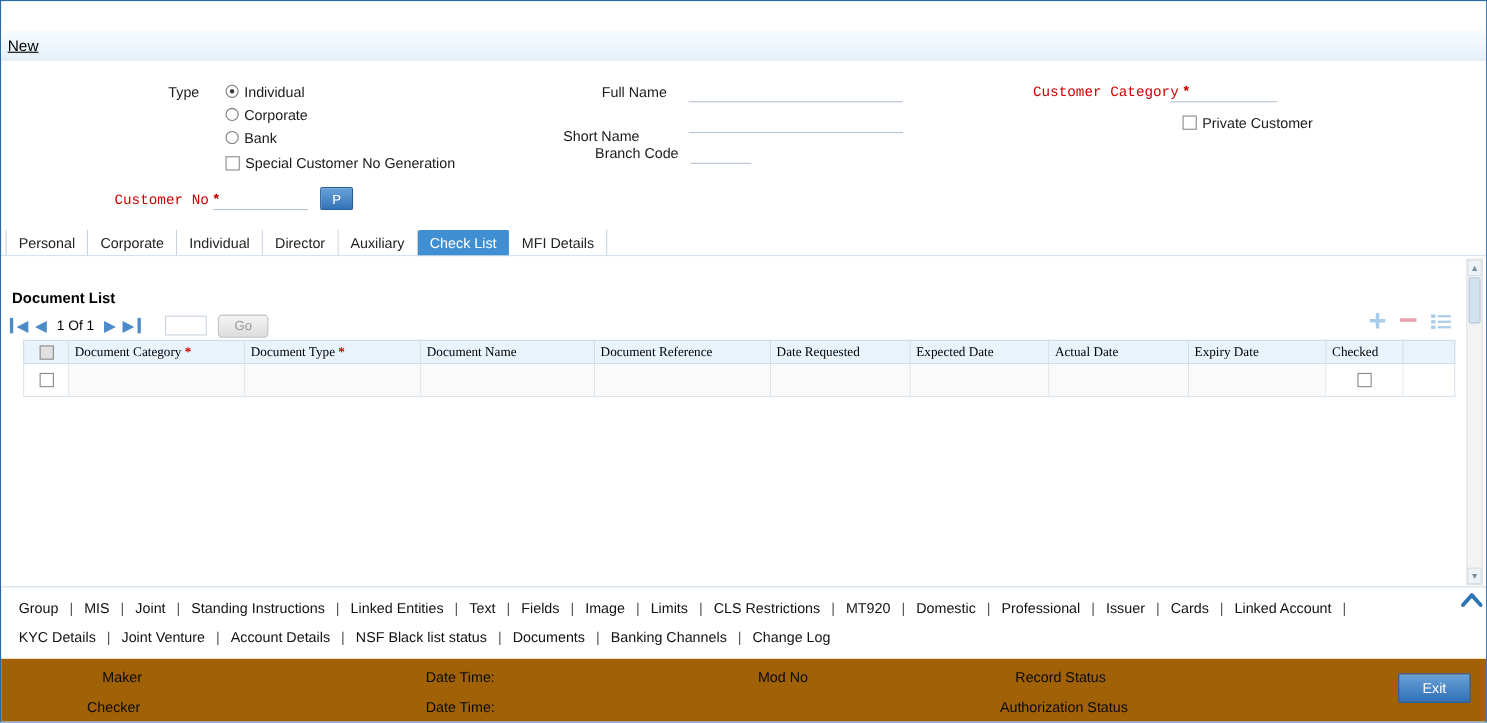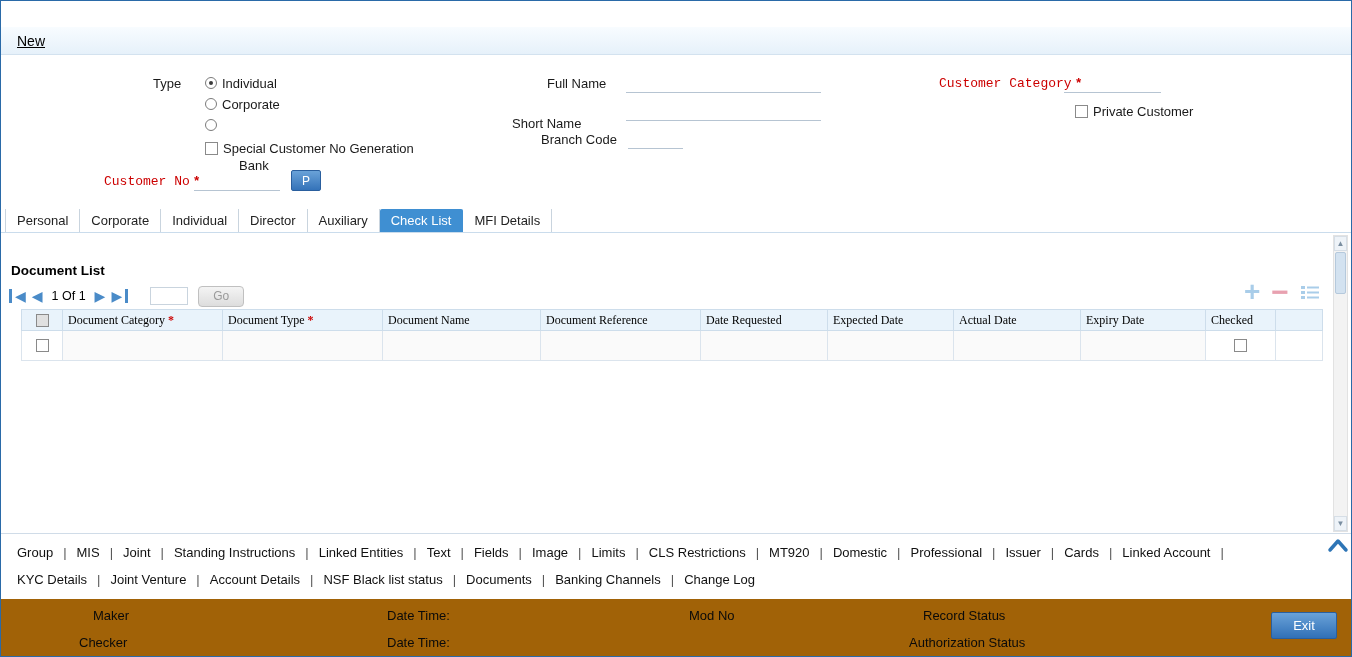--- a/index.html
+++ b/index.html
@@ -13,21 +13,21 @@
   .titlebar { position:absolute; top:0; left:0; right:0; height:26px;
               background:linear-gradient(180deg,#4c93d0 0%,#2f76b5 55%,#1d64a6 100%);
               color:#fff; display:flex; align-items:center; padding:0 10px; }
   .titlebar .title { font-size:13px; letter-spacing:.2px; }
   .win-controls { margin-left:auto; display:flex; align-items:center; gap:22px; padding-right:8px; }
   .win-btn { color:#fff; font-size:14px; line-height:1; cursor:pointer; font-weight:bold; }
 
   
   .menubar { position:absolute; top:26px; left:0; right:0; height:28px;
              background:linear-gradient(180deg,#f8fcff,#e6f1fa);
-             border-bottom:1px solid #d3e2ef; display:flex; align-items:center; padding:0 16px; }
+             border-bottom:1px solid #d3e2ef; display:flex; align-items:center; padding:0 6px; }
   .new-link { font-size:14px; text-decoration:underline; color:#000; cursor:pointer; }
 
   
   .flabel { position:absolute; font-size:13px; color:#1a1a1a; white-space:nowrap; }
   .flabel.red { color:#cc0000;font-family:Liberation Mono, monospace; }
   .star { color:#cc0000; margin-left:3px; font-weight:bold; }
   .uline { position:absolute; height:17px; border-bottom:1px solid #b6c4d2; background:transparent; }
   .radio { position:absolute; width:12px; height:12px; border:1px solid #7b7b7b; border-radius:50%;
            background:#fff; }
   .radio.selected::after { content:""; position:absolute; left:3px; top:3px; width:4px; height:4px;
@@ -124,21 +124,21 @@
 
   <span class="flabel" style="left:152px; top:75px;">Type</span>
 
   <span class="radio selected" style="left:204px; top:76px;"></span>
   <span class="flabel" style="left:221px; top:75px;">Individual</span>
 
   <span class="radio" style="left:204px; top:97px;"></span>
   <span class="flabel" style="left:221px; top:96px;">Corporate</span>
 
   <span class="radio" style="left:204px; top:118px;"></span>
-  <span class="flabel" style="left:238px; top:117px;margin-top:40px;">Bank</span>
+  <span class="flabel" style="left:221px; top:117px;">Bank</span>
 
   <span class="cbox" style="left:204px; top:141px;"></span>
   <span class="flabel" style="left:222px; top:140px;">Special Customer No Generation</span>
 
   <span class="flabel red" style="left:103px; top:173px;"><span>Customer No</span><span class="star">*</span></span>
   <span class="uline" style="left:193px; top:173px; width:86px;"></span>
   <span class="pbtn" style="left:290px; top:169px;">P</span>
 
   <span class="flabel" style="left:546px; top:75px;">Full Name</span>
   <span class="uline" style="left:625px; top:75px; width:195px;"></span>

